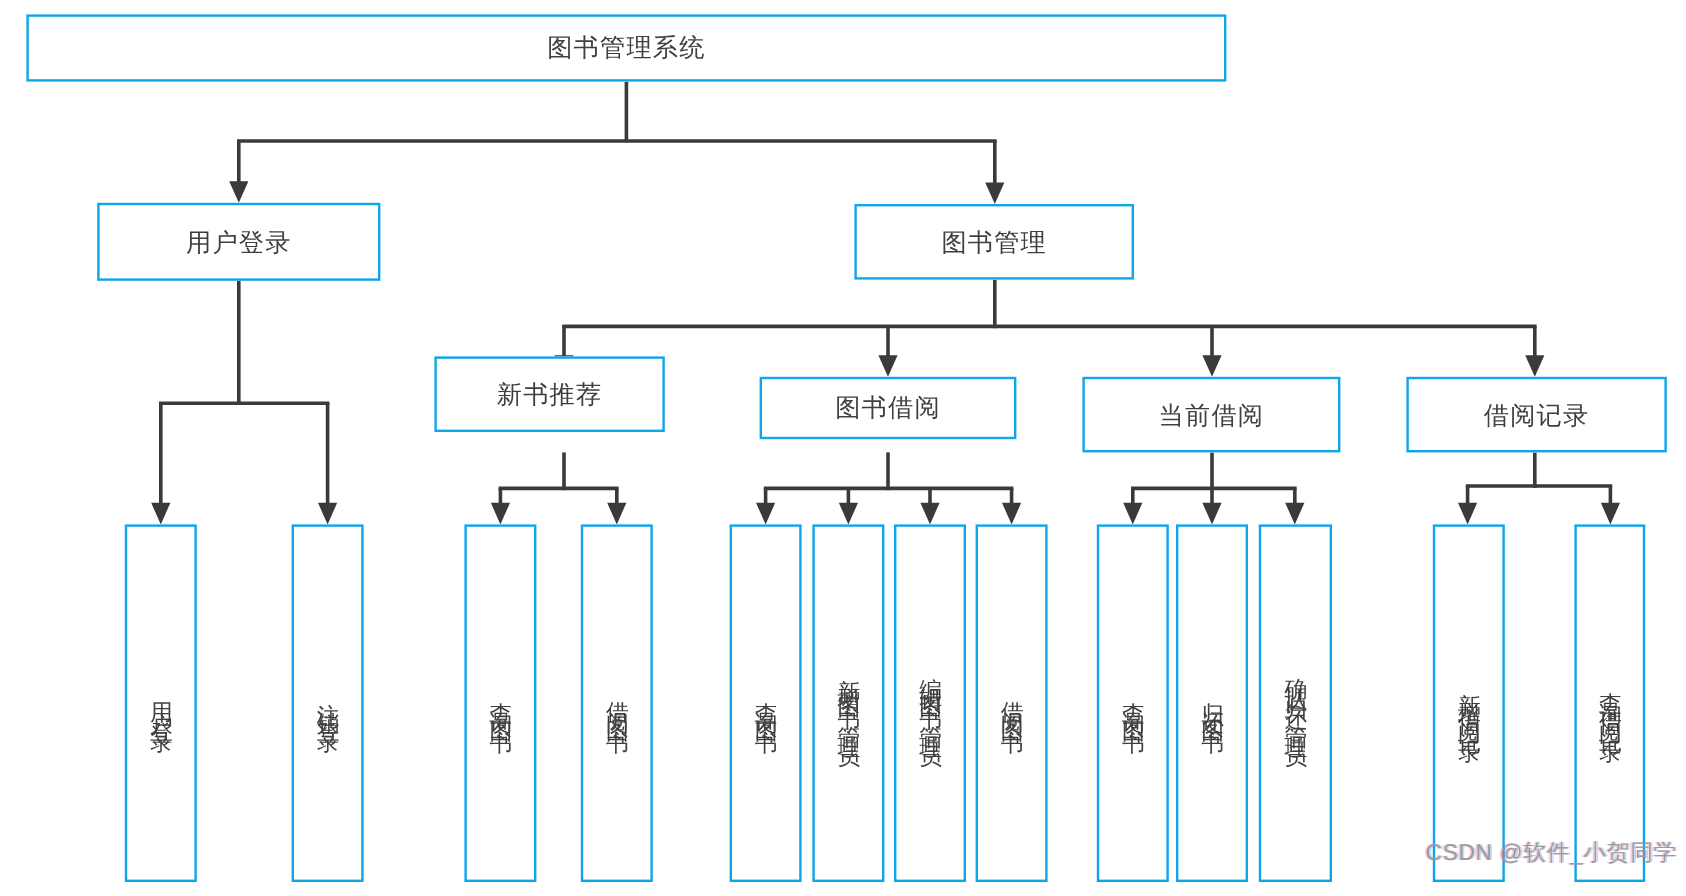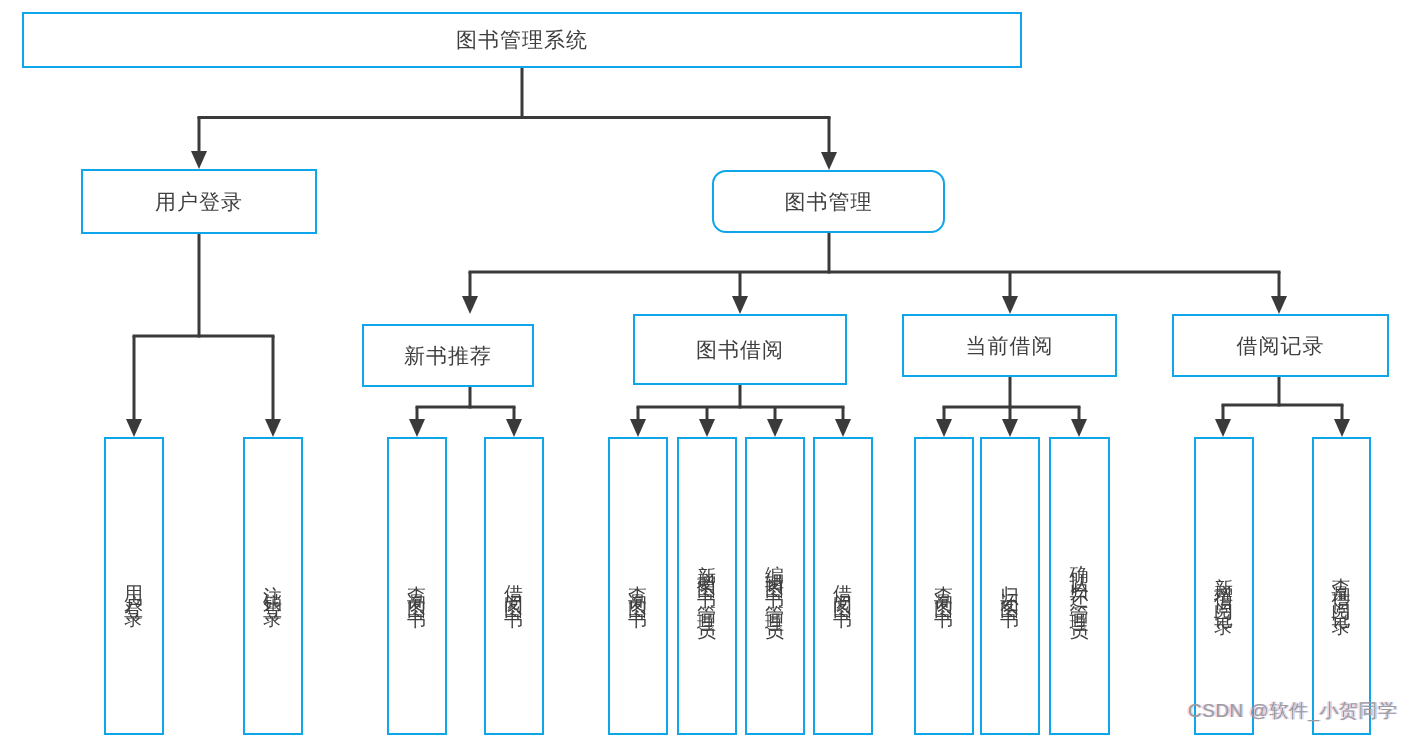--- a/index.html
+++ b/index.html
@@ -127,24 +127,24 @@
       <line x1="1223" y1="405" x2="1223" y2="421"></line>
       <polygon points="1215,419 1231,419 1223,437" stroke="none"></polygon>
       <line x1="1342" y1="405" x2="1342" y2="421"></line>
       <polygon points="1334,419 1350,419 1342,437" stroke="none"></polygon>
     </g>
   </svg>
 
   <div class="node hbox" style="left:22px; top:12px; width:1000px; height:56px;">图书管理系统</div>
 
   <div class="node hbox" style="left:81px; top:169px; width:236px; height:65px;">用户登录</div>
-  <div class="node hbox" style="left:712px; top:170px; width:233px; height:63px;border-radius:14px;">图书管理</div>
+  <div class="node hbox" style="left:712px; top:170px; width:233px; height:63px;">图书管理</div>
 
-  <div class="node hbox" style="left:362px; top:324px; width:172px; height:63px;">新书推荐</div>
-  <div class="node hbox" style="left:633px; top:314px; width:214px; height:71px;">图书借阅</div>
+  <div class="node hbox" style="left:362px; top:297px; width:192px; height:63px;">新书推荐</div>
+  <div class="node hbox" style="left:633px; top:314px; width:214px; height:52px;">图书借阅</div>
   <div class="node hbox" style="left:902px; top:314px; width:215px; height:63px;">当前借阅</div>
   <div class="node hbox" style="left:1172px; top:314px; width:217px; height:63px;">借阅记录</div>
 
   <div class="node vbox" style="left:104px; width:60px;">用户登录</div>
   <div class="node vbox" style="left:243px; width:60px;">注销登录</div>
 
   <div class="node vbox" style="left:387px; width:60px;">查询图书</div>
   <div class="node vbox" style="left:484px; width:60px;">借阅图书</div>
 
   <div class="node vbox" style="left:608px; width:60px;">查询图书</div>

